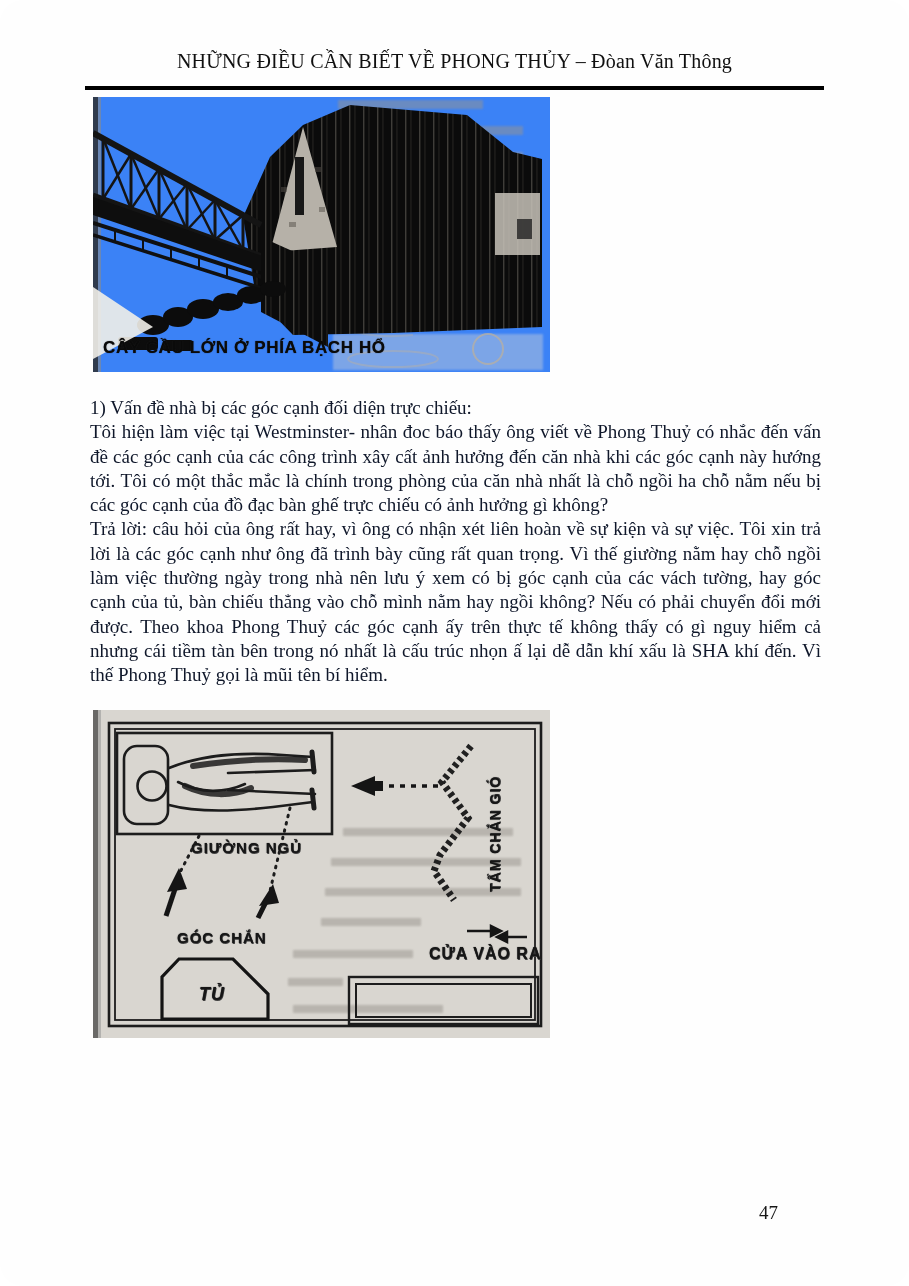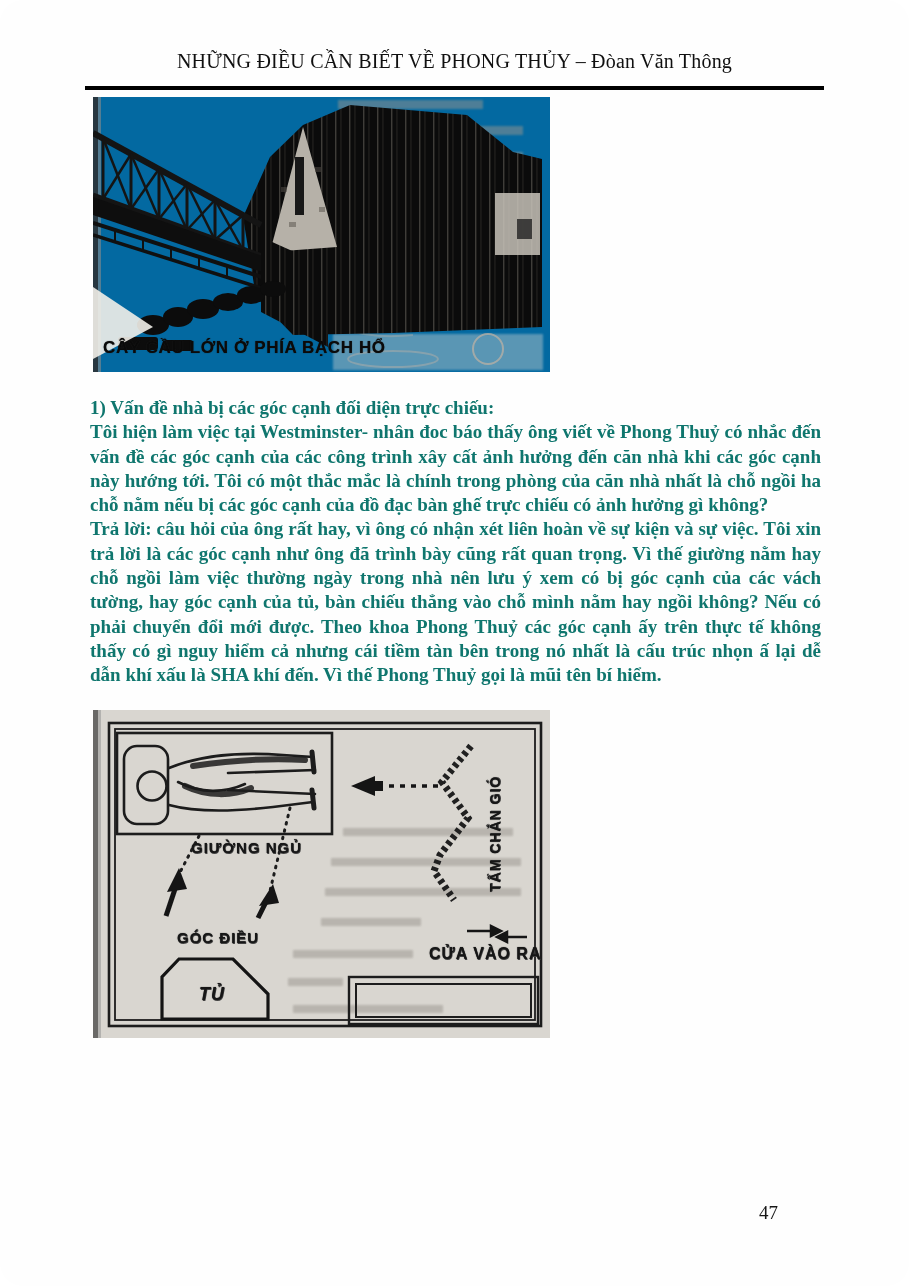--- a/index.html
+++ b/index.html
@@ -2,28 +2,28 @@
 <html><head>
 <meta charset="utf-8">
 <style>
   html,body{margin:0;padding:0;background:#ffffff;}
   .page{position:relative;width:909px;height:1286px;background:#fefefe;overflow:hidden;
         font-family:"Liberation Serif","DejaVu Serif",serif;color:#111;border-radius:23px;}
   .header-title{position:absolute;top:50px;left:0;width:909px;text-align:center;
         font-size:20px;letter-spacing:0.2px;color:#101010;}
   .header-rule{position:absolute;top:86px;left:85px;width:739px;height:4px;background:#000;}
   
-  .fig1{position:absolute;left:93px;top:97px;width:457px;height:275px;background:#0369a1;}
+  .fig1{position:absolute;left:93px;top:97px;width:457px;height:275px;background:#3b82f6;}
   .fig1 svg{position:absolute;left:0;top:0;}
   .fig1-caption{position:absolute;left:10px;top:241px;width:340px;
         font-family:"Liberation Sans","DejaVu Sans",sans-serif;font-weight:bold;
         font-size:17px;letter-spacing:0.6px;color:#0a0a0a;text-shadow:0 0 1px #222;}
   
   .bodytext{position:absolute;left:90px;top:396px;width:731px;font-size:19px;
-        line-height:24.3px;text-align:justify;color:#0f766e;font-weight:bold;}
+        line-height:24.3px;text-align:justify;color:#0f172a;}
   .bodytext p{margin:0;padding:0;}
   
   .fig2{position:absolute;left:93px;top:710px;width:457px;height:328px;background:#d9d6d0;}
   .fig2 svg{position:absolute;left:0;top:0;}
   .diag-label{position:absolute;font-family:"Liberation Sans","DejaVu Sans",sans-serif;
         font-weight:bold;color:#161616;text-shadow:0 0 1px #333,0.5px 0.5px 0 #444;
         letter-spacing:1px;white-space:nowrap;text-align:right;}
   .lbl-bed{left:98px;top:129px;font-size:15px;}
   .lbl-corner{left:84px;top:219px;font-size:15px;}
   .lbl-wardrobe{left:106px;top:274px;font-size:18px;font-style:italic;}
@@ -214,21 +214,21 @@
         <line x1="434" y1="227" x2="414" y2="227"></line>
         <polygon points="414,222 414,232 404,227"></polygon>
       </g>
 
       <g stroke="#1c1c1c" fill="none">
         <rect x="256" y="267" width="189" height="47" stroke-width="2.4"></rect>
         <rect x="263" y="274" width="175" height="33" stroke-width="2"></rect>
       </g>
     </svg>
     <div class="diag-label lbl-bed">GIƯỜNG NGỦ</div>
-    <div class="diag-label lbl-corner">GÓC ĐIỀU</div>
+    <div class="diag-label lbl-corner">GÓC CHẮN</div>
     <div class="diag-label lbl-wardrobe">TỦ</div>
     <div class="diag-label lbl-screen">TẤM CHẮN GIÓ</div>
     <div class="diag-label lbl-door">CỬA VÀO RA</div>
   </div>
 
   <div class="page-number">47</div>
 
 </div>
 
 </body></html>

